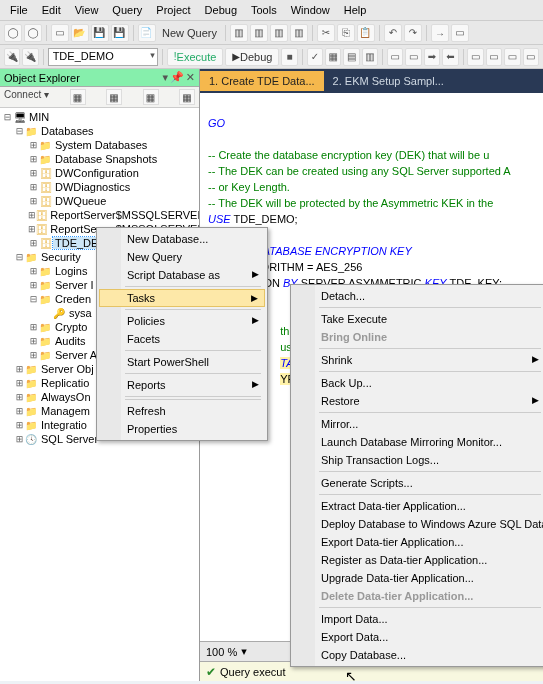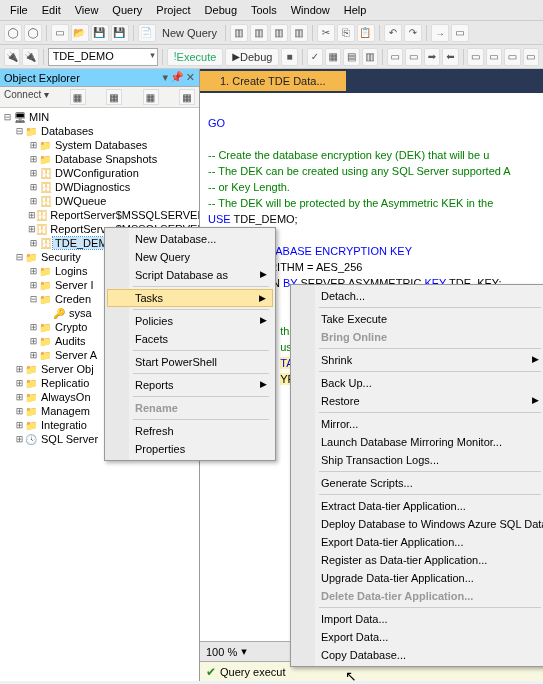--- a/index.html
+++ b/index.html
@@ -17,46 +17,46 @@
 .toolbar .combo::after { content: "▾"; position: absolute; right: 2px; top: 1px; font-size: 9px; color: #555; }
 .toolbar .sep { width: 1px; height: 16px; background: #ccc; margin: 0 2px; }
 .btn.exec { width: auto; padding: 0 6px; color: #2a6; }
 .btn.debug { width: auto; padding: 0 6px; color: #333; }
 
 
 .main { display: flex; height: calc(100% - 72px); }
 
 
 .objexp { width: 200px; background: #f3f3f1; border-right: 1px solid #999; display: flex; flex-direction: column; }
-.objexp-title { background: #7dd3fc; border-bottom: 1px solid #aaa; padding: 2px 4px; display: flex; align-items: center; justify-content: space-between; }
+.objexp-title { background: #86efac; border-bottom: 1px solid #aaa; padding: 2px 4px; display: flex; align-items: center; justify-content: space-between; }
 .objexp-title span:first-child { font-weight: normal; }
 .objexp-title .winbtns { display: flex; gap: 2px; font-size: 9px; color: #555; }
 .objexp-tb { display: flex; gap: 2px; padding: 2px 4px; border-bottom: 1px solid #ccc; justify-content: space-between; }
 .objexp-tb span { font-size: 10px; color: #444; }
 .objexp-tb .mini { width: 16px; height: 16px; display: flex; align-items: center; justify-content: center; border: 1px solid #ddd; background: #f8f8f8; }
 .tree { flex: 1; overflow: hidden; background: white; padding: 2px 0; }
 .tree-item { display: flex; align-items: center; padding: 1px 2px; white-space: nowrap; }
 .tree-item .tw { width: 11px; text-align: center; color: #666; font-size: 9px; }
 .tree-item .ic { width: 14px; text-align: center; font-size: 10px; }
 .folder { color: #e8b23a; }
 .db { color: #e8b23a; }
 .tree-item .lbl { padding-left: 2px; }
 .tree-item.selected .lbl { background: #cde6f7; outline: 1px dotted #3399ff; }
 .indent1 { padding-left: 14px; }
 .indent2 { padding-left: 28px; }
 .indent3 { padding-left: 42px; }
 
 
 .editor { flex: 1; display: flex; flex-direction: column; background: #293955; overflow: hidden; }
 .tabstrip { display: flex; background: #293955; height: 24px; align-items: center; }
-.tab { padding: 4px 20px; color: #cfd8e2; font-size: 11px; }
+.tab { padding: 4px 9px; color: #cfd8e2; font-size: 11px; }
 .tab.active { background: #f5b84d; color: #222; }
 .code { background: white; flex: 1; padding: 6px 8px; font-family: Consolas, monospace; font-size: 12px; line-height: 16px; white-space: pre; overflow: hidden; position: relative; }
 .cmt { color: #008000; }
-.kw { color: #0000ff; }
+.kw { color: #0000ff; font-style: italic; }
 .bg-y { background: #fff2a8; }
 
 .zoom { background: #e8e8e8; border-top: 1px solid #aaa; height: 20px; display: flex; align-items: center; padding: 0 6px; gap: 4px; }
 .status { background: #f8f8e0; border-top: 1px solid #aaa; height: 20px; display: flex; align-items: center; padding: 0 6px; gap: 4px; }
 .status .ok { color: #2a8a2a; font-size: 12px; }
 
 
 .ctx { position: absolute; background: #f0f0f0; border: 1px solid #999; box-shadow: 2px 2px 4px rgba(0,0,0,0.3); padding: 2px; z-index: 100; }
 .ctx-item { padding: 3px 20px 3px 28px; position: relative; white-space: nowrap; }
 .ctx-item.hover { background: #fde8a8; border: 1px solid #e5c365; padding: 2px 19px 2px 27px; }
@@ -274,20 +274,21 @@
           <span class="tw">⊞</span>
           <span class="ic">🕓</span>
           <span class="lbl">SQL Server</span>
         </div>
     </div>
   </div>
 
   <div class="editor">
     <div class="tabstrip">
       <div class="tab active">1. Create TDE Data...</div>
+      <div class="tab">2. EKM Setup Sampl...</div>
     </div>
     <div class="code">
 <span class="kw">GO</span>
 
 <span class="cmt">-- Create the database encryption key (DEK) that will be u</span>
 <span class="cmt">-- The DEK can be created using any SQL Server supported A</span>
 <span class="cmt">-- or Key Length.</span>
 <span class="cmt">-- The DEK will be protected by the Asymmetric KEK in the </span>
 <span class="kw">USE</span><span> TDE_DEMO</span><span>;</span>
 <span class="kw">GO</span>
@@ -305,36 +306,35 @@
       <span>100 %</span>
         <span>▾</span>
     </div>
     <div class="status">
       <span class="ok">✔</span>
       <span>Query execut</span>
     </div>
   </div>
 </div>
 
-<div class="ctx" style="left:104px; top:227px; width:172px;">
+<div class="ctx" style="left:96px; top:227px; width:172px;">
   <div class="iconcol"></div>
   <div class="ctx-item">New Database...</div>
   <div class="ctx-item">New Query</div>
   <div class="ctx-item"><span>Script Database as</span><span class="arrow">▶</span></div>
   <div class="ctx-sep"></div>
   <div class="ctx-item hover"><span>Tasks</span><span class="arrow">▶</span></div>
   <div class="ctx-sep"></div>
   <div class="ctx-item"><span>Policies</span><span class="arrow">▶</span></div>
   <div class="ctx-item">Facets</div>
   <div class="ctx-sep"></div>
   <div class="ctx-item">Start PowerShell</div>
   <div class="ctx-sep"></div>
   <div class="ctx-item"><span>Reports</span><span class="arrow">▶</span></div>
   <div class="ctx-sep"></div>
-  <div class="ctx-item disabled">Rename</div>
   <div class="ctx-sep"></div>
   <div class="ctx-item">Refresh</div>
   <div class="ctx-item">Properties</div>
 </div>
 
 <div class="ctx" style="left:290px; top:284px; width:258px;">
   <div class="iconcol"></div>
   <div class="ctx-item">Detach...</div>
   <div class="ctx-sep"></div>
   <div class="ctx-item">Take Execute</div>

